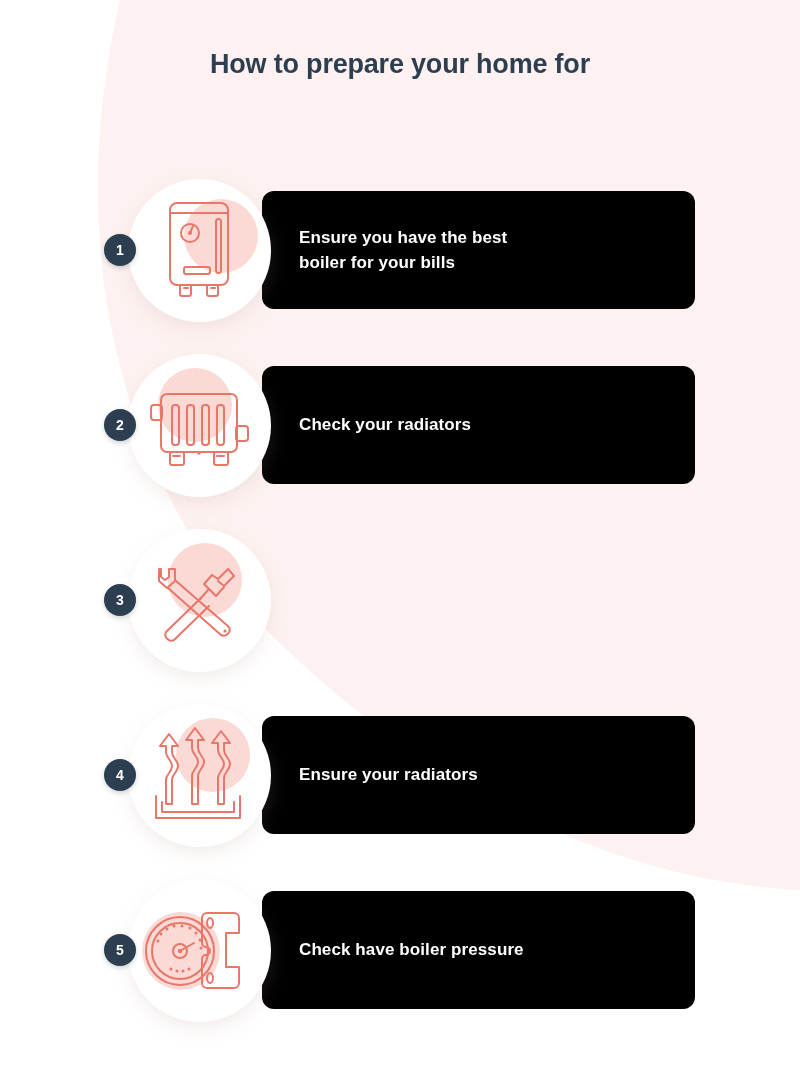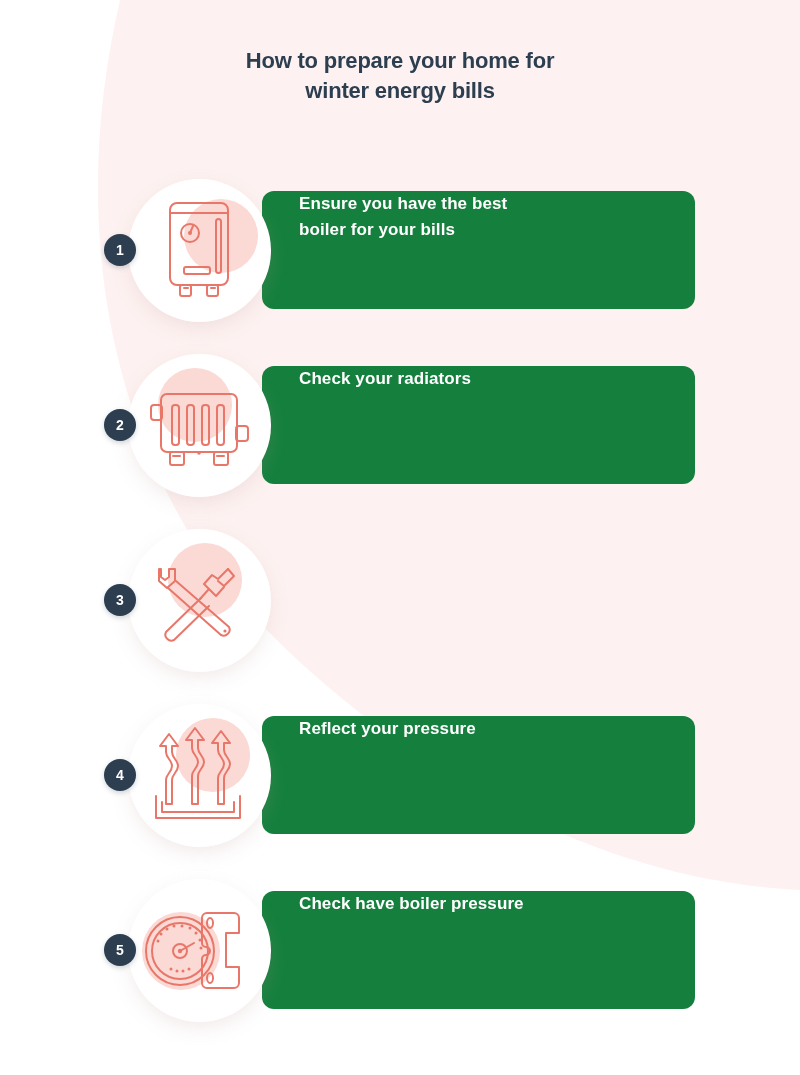--- a/index.html
+++ b/index.html
@@ -29,21 +29,21 @@
   }
 
   
   #title {
     position:absolute;
     top:46px;
     left:0;
     width:800px;
     text-align:center;
     color:#2C3E50;
-    font-size:22px;
+    font-size:27px;
     font-weight:bold;
     line-height:1.37;
     letter-spacing:-0.2px;
     z-index:6;
   }
   #title .tline { display:block; }
 
   
   #steps {
     position:absolute;
@@ -58,23 +58,24 @@
     height:175px;
   }
 
   
   .step-bar {
     position:absolute;
     left:262px;
     top:28px;
     width:433px;
     height:118px;
-    background:#15803d;
+    background:#000000;
     border-radius:12px;
     display:flex;
+    align-items:center;
     z-index:1;
   }
 
   .step-label {
     color:#FFFFFF;
     font-size:17px;
     font-weight:bold;
     line-height:1.5;
     padding-left:37px;
     padding-right:18px;
@@ -138,21 +139,20 @@
 <div id="infographic">
 
   <svg id="bg-layer" viewBox="0 0 800 1075" preserveAspectRatio="none" aria-hidden="true">
     <rect x="0" y="0" width="800" height="1075" fill="#FDF2F1"></rect>
     <path d="M 0,0 L 120,0 C 60,260 120,520 330,700 C 520,865 690,900 800,905 L 800,1075 L 0,1075 Z" fill="#FFFFFF"></path>
     <path d="M 0,0 L 90,0 C 40,250 110,500 320,680 C 510,845 690,885 800,890 L 800,1075 L 0,1075 Z" fill="#FFFFFF"></path>
   </svg>
 
   <div id="title">
     <span class="tline">How to prepare your home for</span>
-    <span class="tline">winter energy bills</span>
   </div>
 
   <div id="steps">
 
     <div class="step">
       <div class="step-bar">
         <div class="step-label">
           <span class="lline">Ensure you have the best</span>
           <span class="lline">boiler for your bills</span>
         </div>
@@ -229,21 +229,21 @@
         </svg>
       </div>
       <div class="step-num" style="top:71px;">
         <span>3</span>
       </div>
     </div>
 
     <div class="step">
       <div class="step-bar">
         <div class="step-label">
-          <span class="lline">Reflect your pressure</span>
+          <span class="lline">Ensure your radiators</span>
         </div>
       </div>
       <div class="step-circle">
         <div class="icon-blob" style="left:48px; top:14px;"></div>
         <svg class="icon-art" viewBox="0 0 143 143">
           <g fill="none" stroke="#E8776A" stroke-width="2" stroke-linecap="round" stroke-linejoin="round">
 
             <path d="M 38,100 L 38,76 C 38,70 44,68 44,62 C 44,56 38,54 38,48 L 38,42
                      L 32,42 L 41,30 L 50,42 L 44,42 L 44,48 C 44,54 50,56 50,62
                      C 50,68 44,70 44,76 L 44,100 Z"></path>

